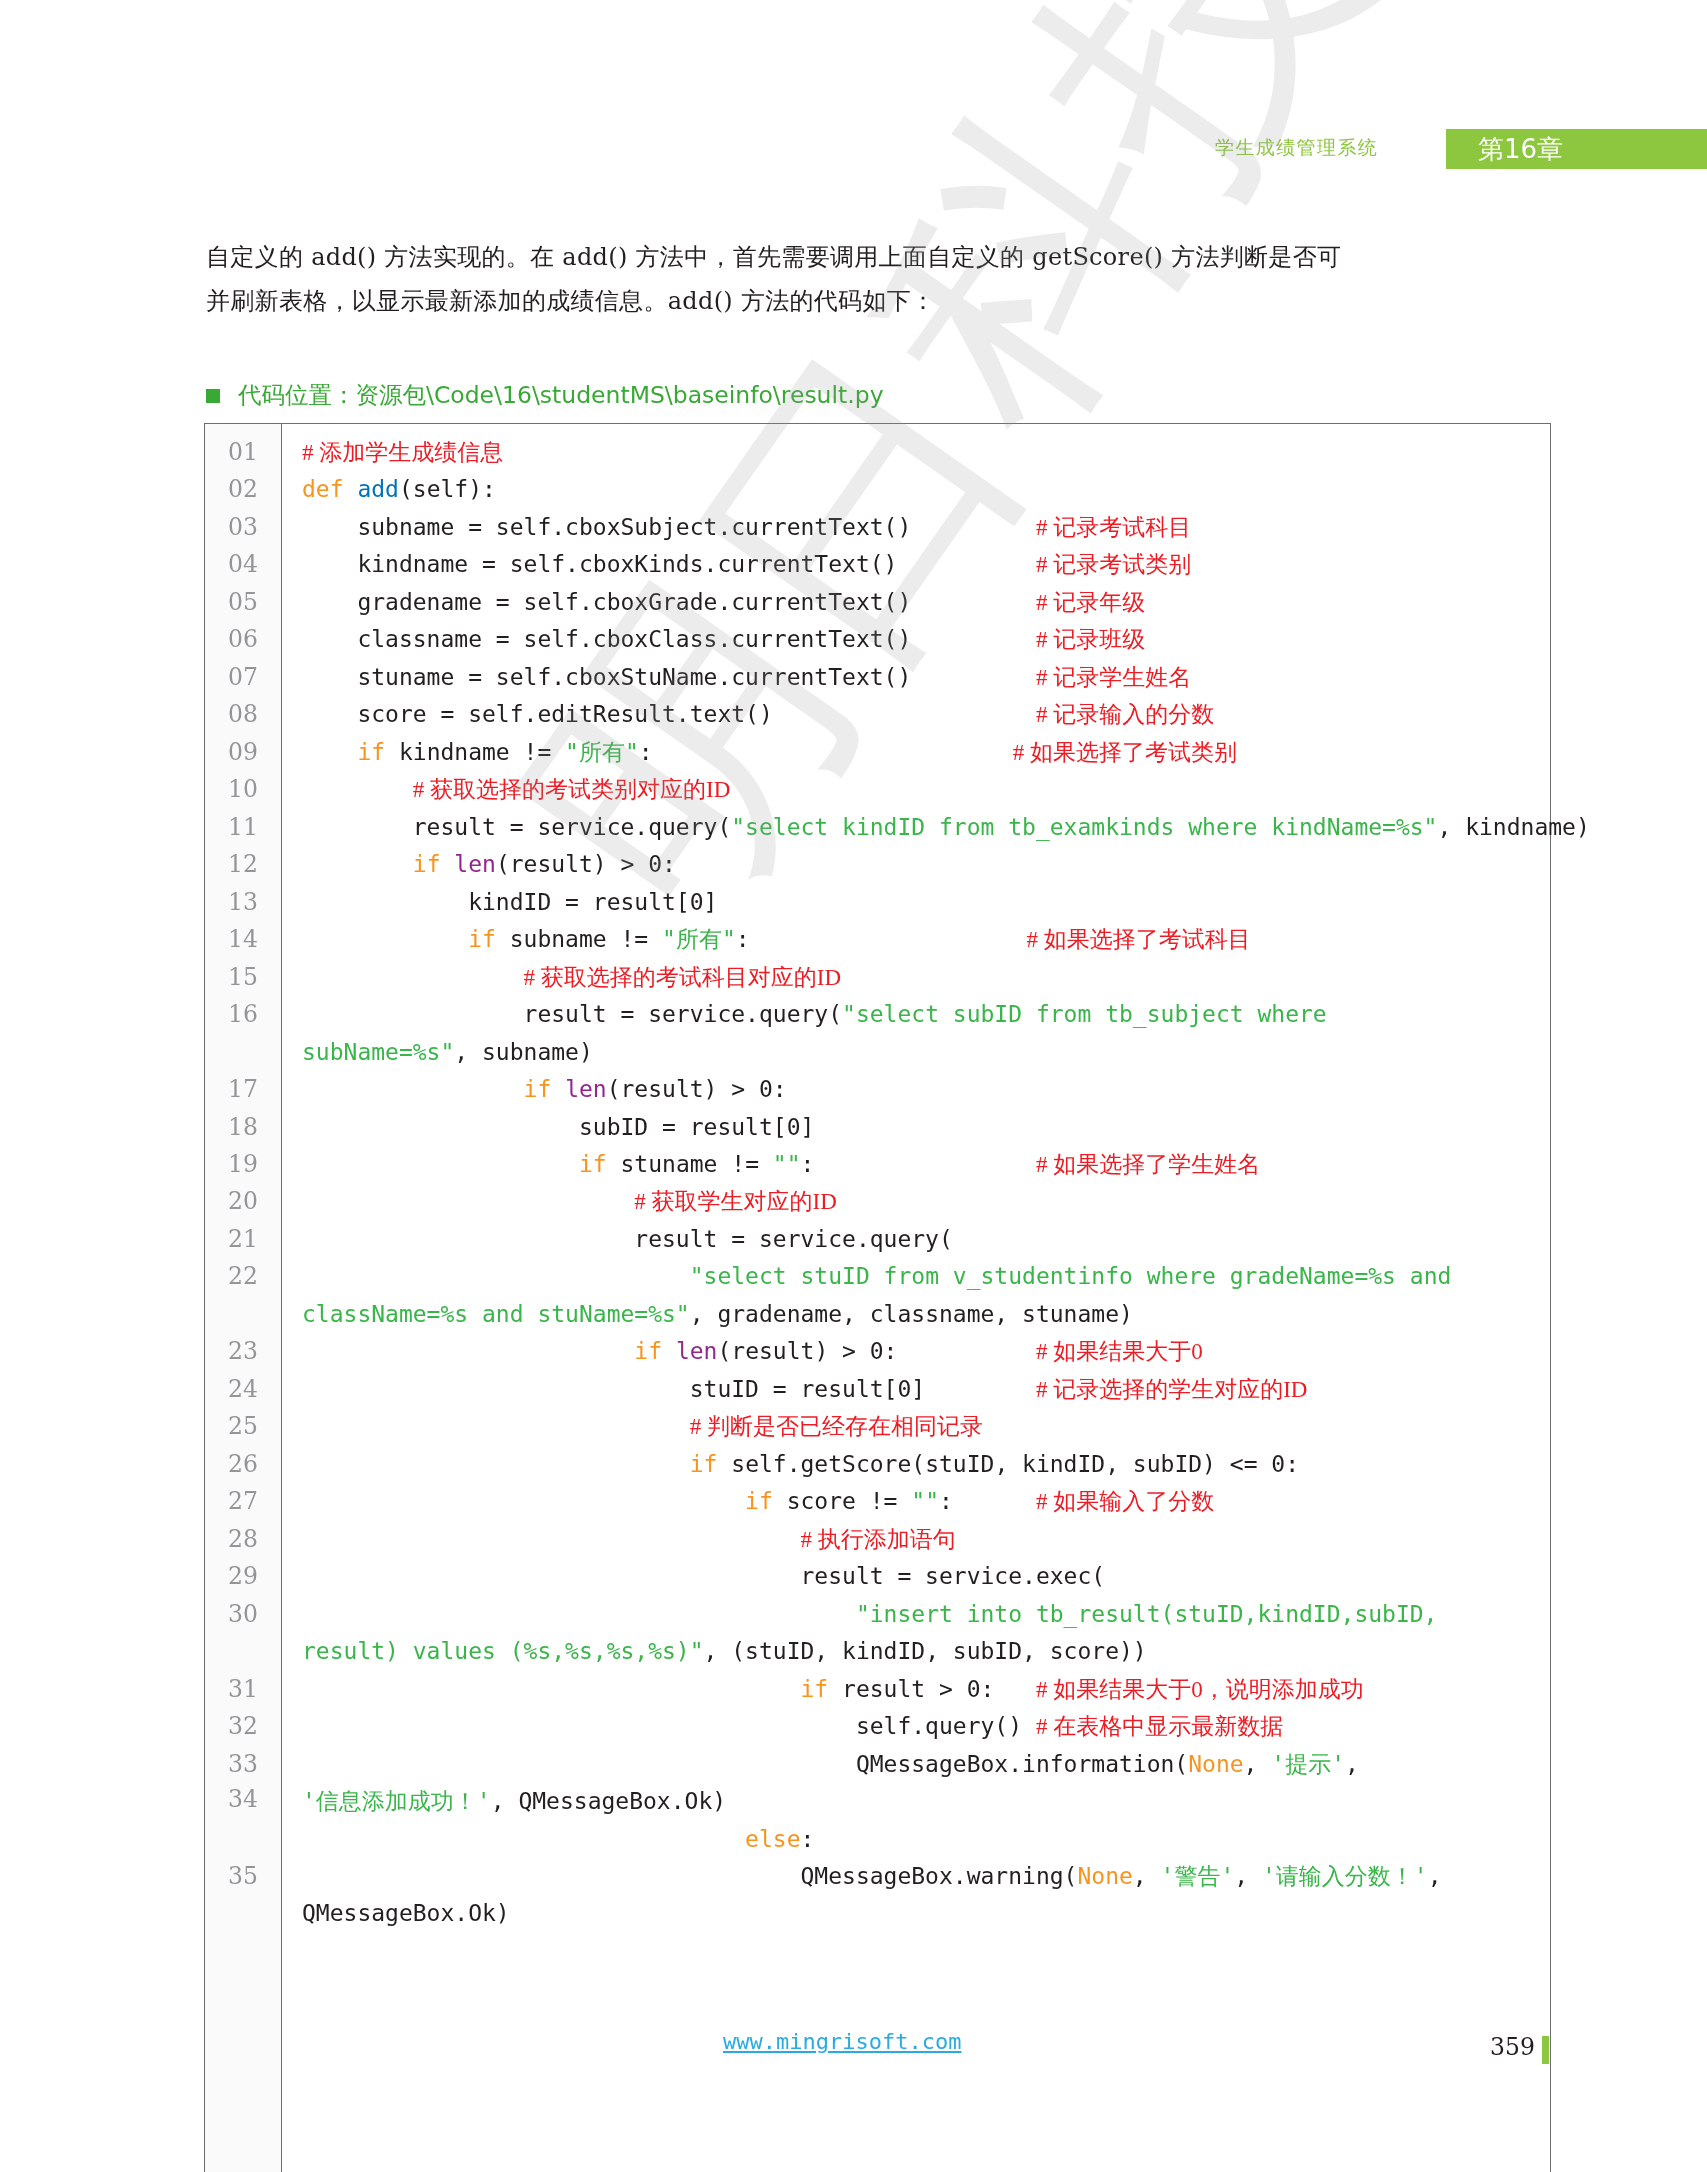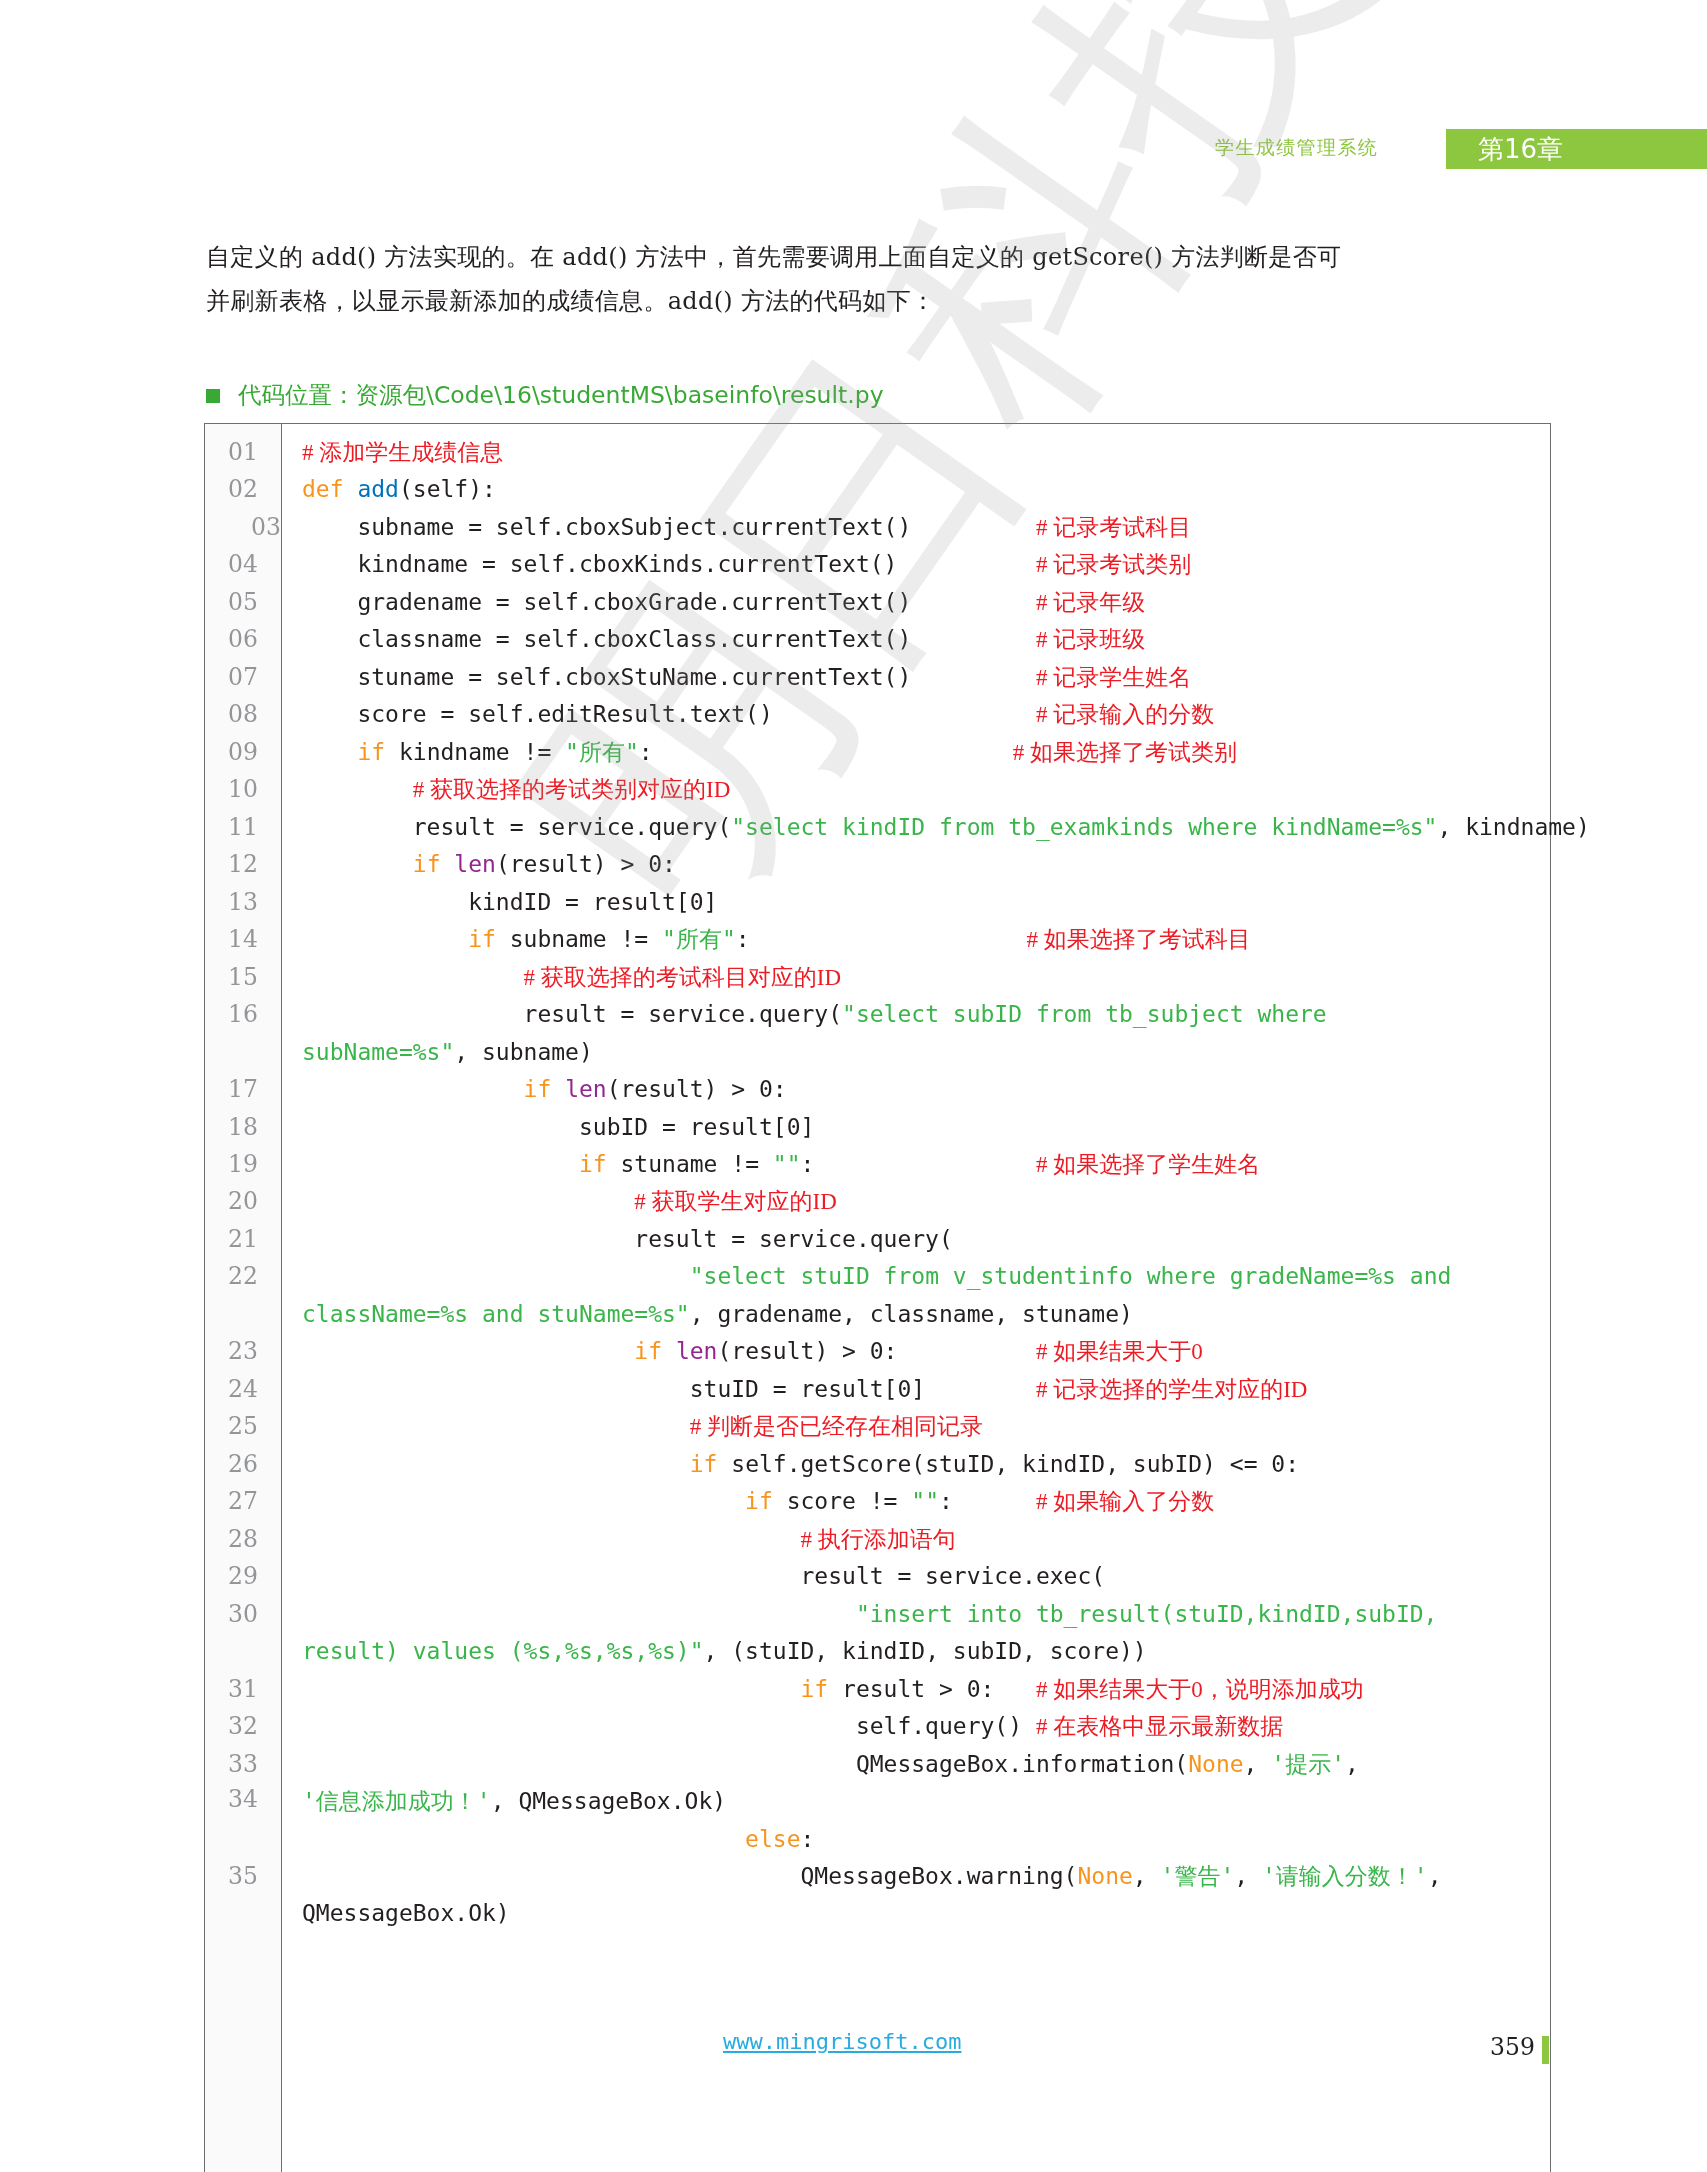--- a/index.html
+++ b/index.html
@@ -53,21 +53,21 @@
   <span>代码位置：资源包\Code\16\studentMS\baseinfo\result.py</span>
 </div>
 
 <div class="codebox">
   <div class="gutter"></div>
   <div class="lines" id="code-lines">
       <div class="ln" style="top: 0px;">01</div>
       <div class="code" style="top: 0px;"><span class="cm"># 添加学生成绩信息</span></div>
       <div class="ln" style="top: 37px;">02</div>
       <div class="code" style="top: 37px;"><span class="kw">def</span> <span class="fn">add</span>(self):</div>
-      <div class="ln" style="top: 75px; text-align: right;">03</div>
+      <div class="ln" style="top: 75px;">03</div>
       <div class="code" style="top: 75px;">    subname = self.cboxSubject.currentText()         <span class="cm"># 记录考试科目</span></div>
       <div class="ln" style="top: 112px;">04</div>
       <div class="code" style="top: 112px;">    kindname = self.cboxKinds.currentText()          <span class="cm"># 记录考试类别</span></div>
       <div class="ln" style="top: 150px;">05</div>
       <div class="code" style="top: 150px;">    gradename = self.cboxGrade.currentText()         <span class="cm"># 记录年级</span></div>
       <div class="ln" style="top: 187px;">06</div>
       <div class="code" style="top: 187px;">    classname = self.cboxClass.currentText()         <span class="cm"># 记录班级</span></div>
       <div class="ln" style="top: 225px;">07</div>
       <div class="code" style="top: 225px;">    stuname = self.cboxStuName.currentText()         <span class="cm"># 记录学生姓名</span></div>
       <div class="ln" style="top: 262px;">08</div>

